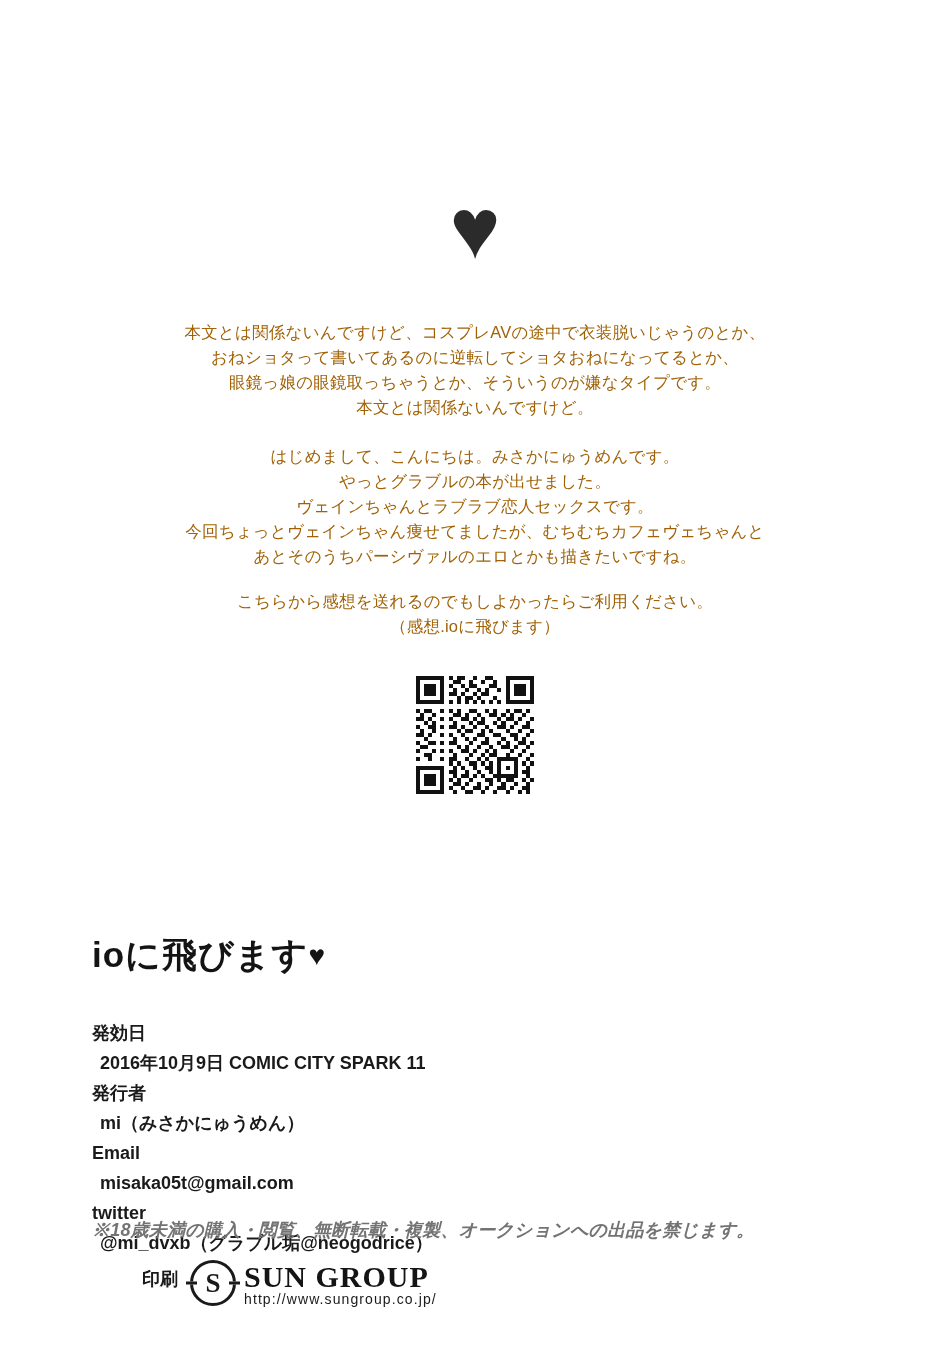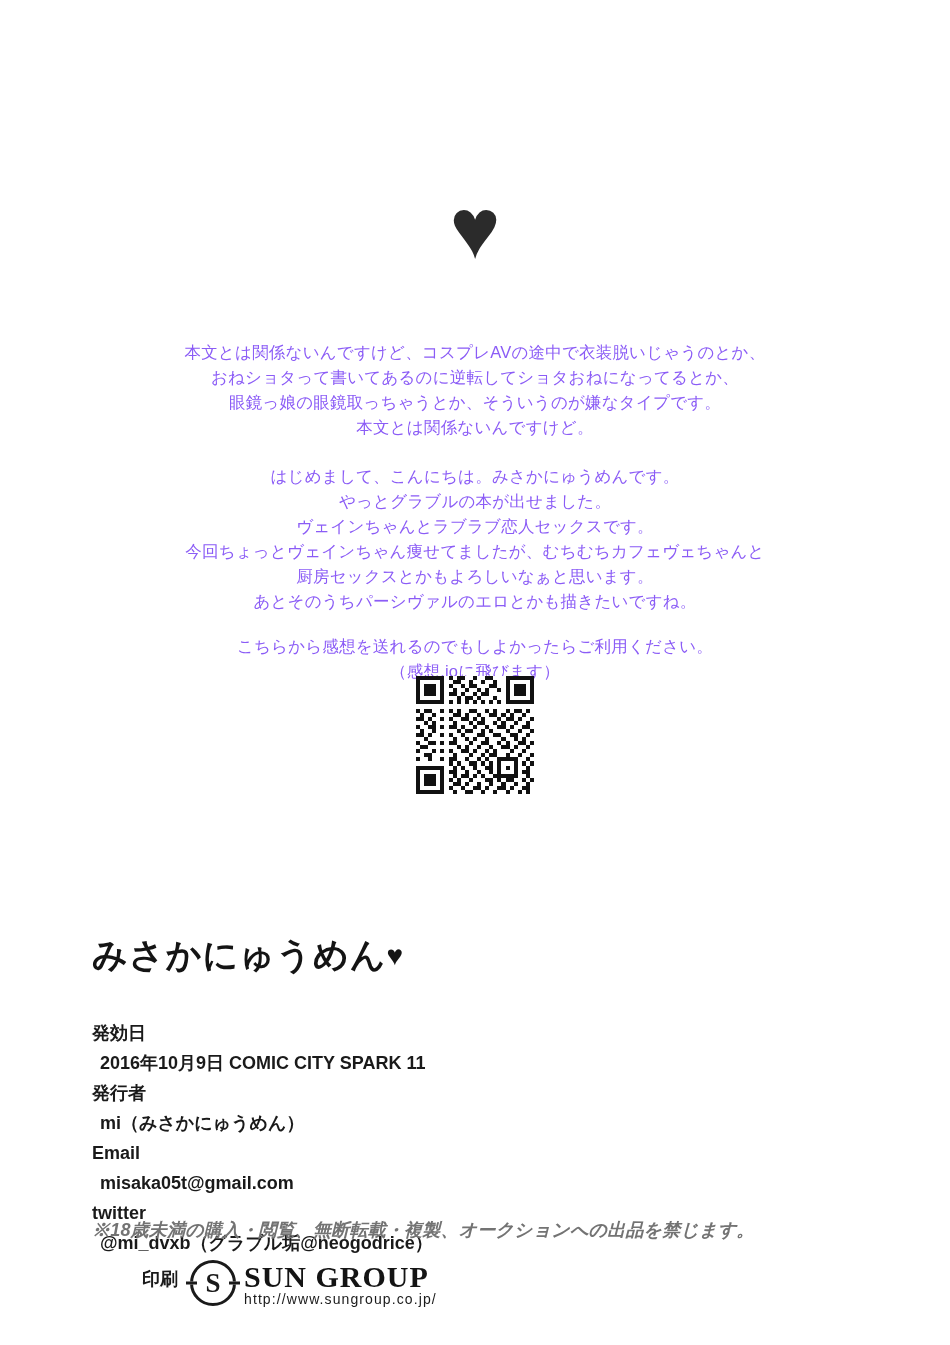--- a/index.html
+++ b/index.html
@@ -28,27 +28,27 @@
     display: inline-block;
     font-size: 86px;
     line-height: 86px;
     color: #2b2b2b;
     letter-spacing: 0;
   }
 
   
   .afterword {
     position: absolute;
-    top: 340px;
+    top: 320px;
     left: 0;
     width: 950px;
     text-align: center;
     font-size: 16.5px;
     line-height: 25px;
-    color: #8b5cf6;
+    color: #a16207;
     letter-spacing: 0.2px;
   }
   .afterword p {
     margin: 0;
   }
   .afterword .gap {
     height: 24px;
   }
   .afterword .gap-small {
     height: 20px;
@@ -213,21 +213,20 @@
 <div class="afterword">
   <p>本文とは関係ないんですけど、コスプレAVの途中で衣装脱いじゃうのとか、</p>
   <p>おねショタって書いてあるのに逆転してショタおねになってるとか、</p>
   <p>眼鏡っ娘の眼鏡取っちゃうとか、そういうのが嫌なタイプです。</p>
   <p>本文とは関係ないんですけど。</p>
   <div class="gap"></div>
   <p>はじめまして、こんにちは。みさかにゅうめんです。</p>
   <p>やっとグラブルの本が出せました。</p>
   <p>ヴェインちゃんとラブラブ恋人セックスです。</p>
   <p>今回ちょっとヴェインちゃん痩せてましたが、むちむちカフェヴェちゃんと</p>
-  <p>厨房セックスとかもよろしいなぁと思います。</p>
   <p>あとそのうちパーシヴァルのエロとかも描きたいですね。</p>
   <div class="gap-small"></div>
   <p>こちらから感想を送れるのでもしよかったらご利用ください。</p>
   <p>（感想.ioに飛びます）</p>
 </div>
 
 <div class="qr-wrap">
   <svg class="qr" viewBox="0 0 29 29" shape-rendering="crispEdges">
     <rect width="29" height="29" fill="#ffffff"></rect>
     <g fill="#111111">
@@ -480,21 +479,21 @@
       <rect x="16" y="28" width="1" height="1"></rect>
         <rect x="19" y="28" width="1" height="1"></rect>
       <rect x="22" y="28" width="1" height="1"></rect>
         <rect x="25" y="28" width="1" height="1"></rect>
       <rect x="27" y="28" width="1" height="1"></rect>
     </g>
   </svg>
 </div>
 
 <div class="title-big">
-  <span>みさかにゅうめん</span><span class="heart-sm">♥</span>
+  <span>ioに飛びます</span><span class="heart-sm">♥</span>
 </div>
 
 <div class="colophon">
   <div class="colophon-row">
     <span class="colophon-label">発効日</span>
     <span class="colophon-value">2016年10月9日  COMIC CITY SPARK 11</span>
   </div>
   <div class="colophon-row">
     <span class="colophon-label">発行者</span>
     <span class="colophon-value">mi（みさかにゅうめん）</span>

